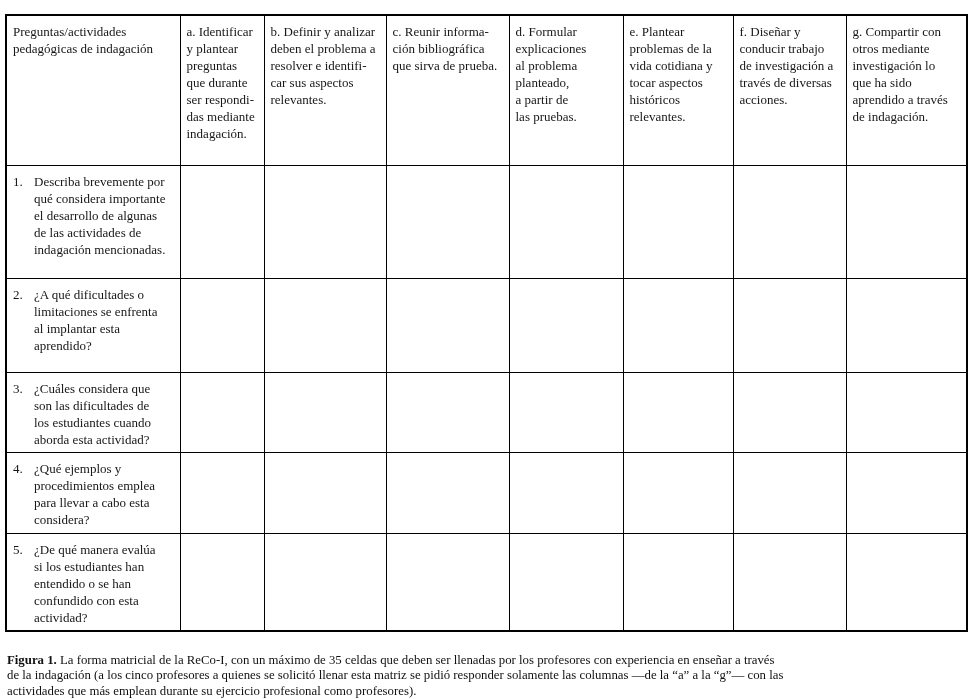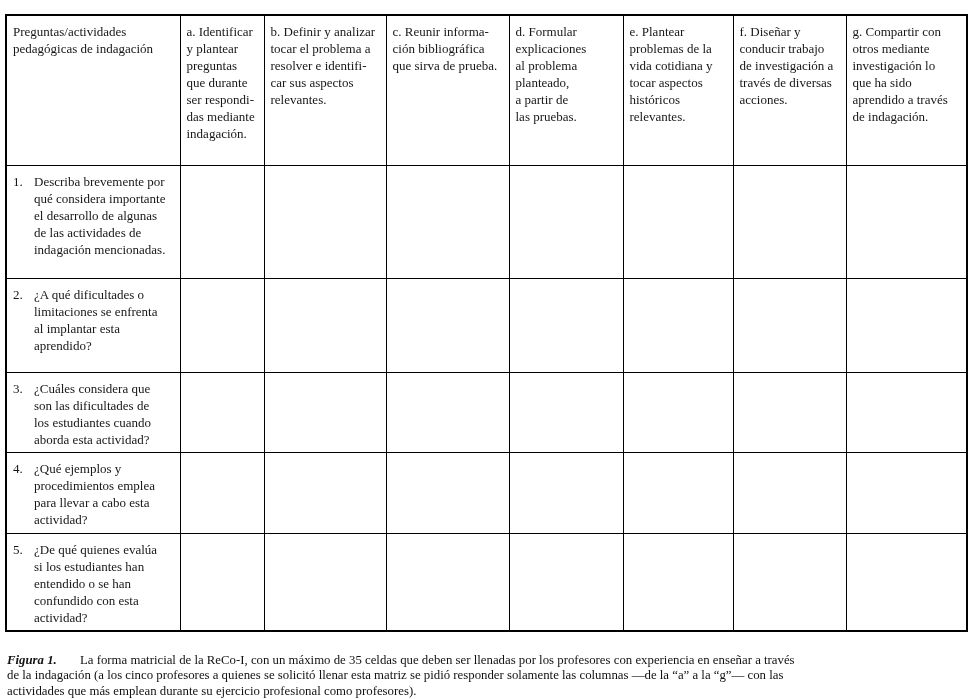--- a/index.html
+++ b/index.html
@@ -51,22 +51,22 @@
   .qwrap { display: flex; }
   .qnum { width: 21px; flex-shrink: 0; }
   .qtext { white-space: pre-line; }
   .caption {
     margin: 21px 0 0 2px;
     width: 963px;
     font-size: 12.8px;
     line-height: 15.5px;
     color: #111111;
   }
-  .caption .cap-label { font-weight: bold; font-style: italic; }
-  .caption .cap-text { white-space: pre-line; margin-left: 20px; }
+  .caption .cap-label { font-weight: bold; }
+  .caption .cap-text { white-space: pre-line; }
 </style>
 </head>
 <body>
 
 <div class="page">
 
   <table class="matrix">
     <colgroup>
       <col style="width:174px">
       <col style="width:84px">
@@ -82,21 +82,21 @@
         <th class="corner">Preguntas/actividades
 pedagógicas de indagación</th>
         <th class="colhead">a. Identificar
 y plantear
 preguntas
 que durante
 ser respondi-
 das mediante
 indagación.</th>
         <th class="colhead">b. Definir y analizar
-tocar el problema a
+deben el problema a
 resolver e identifi-
 car sus aspectos
 relevantes.</th>
         <th class="colhead">c. Reunir informa-
 ción bibliográfica
 que sirva de prueba.</th>
         <th class="colhead">d. Formular
 explicaciones
 al problema
 planteado,
@@ -177,36 +177,36 @@
         <td></td>
         <td></td>
       </tr>
       <tr class="r4">
         <td class="qcell">
           <div class="qwrap">
             <span class="qnum">4.</span>
             <span class="qtext">¿Qué ejemplos y
 procedimientos emplea
 para llevar a cabo esta
-actividad?</span>
+considera?</span>
           </div>
         </td>
         <td></td>
         <td></td>
         <td></td>
         <td></td>
         <td></td>
         <td></td>
         <td></td>
       </tr>
       <tr class="r5">
         <td class="qcell">
           <div class="qwrap">
             <span class="qnum">5.</span>
-            <span class="qtext">¿De qué quienes evalúa
+            <span class="qtext">¿De qué manera evalúa
 si los estudiantes han
 entendido o se han
 confundido con esta
 actividad?</span>
           </div>
         </td>
         <td></td>
         <td></td>
         <td></td>
         <td></td>

